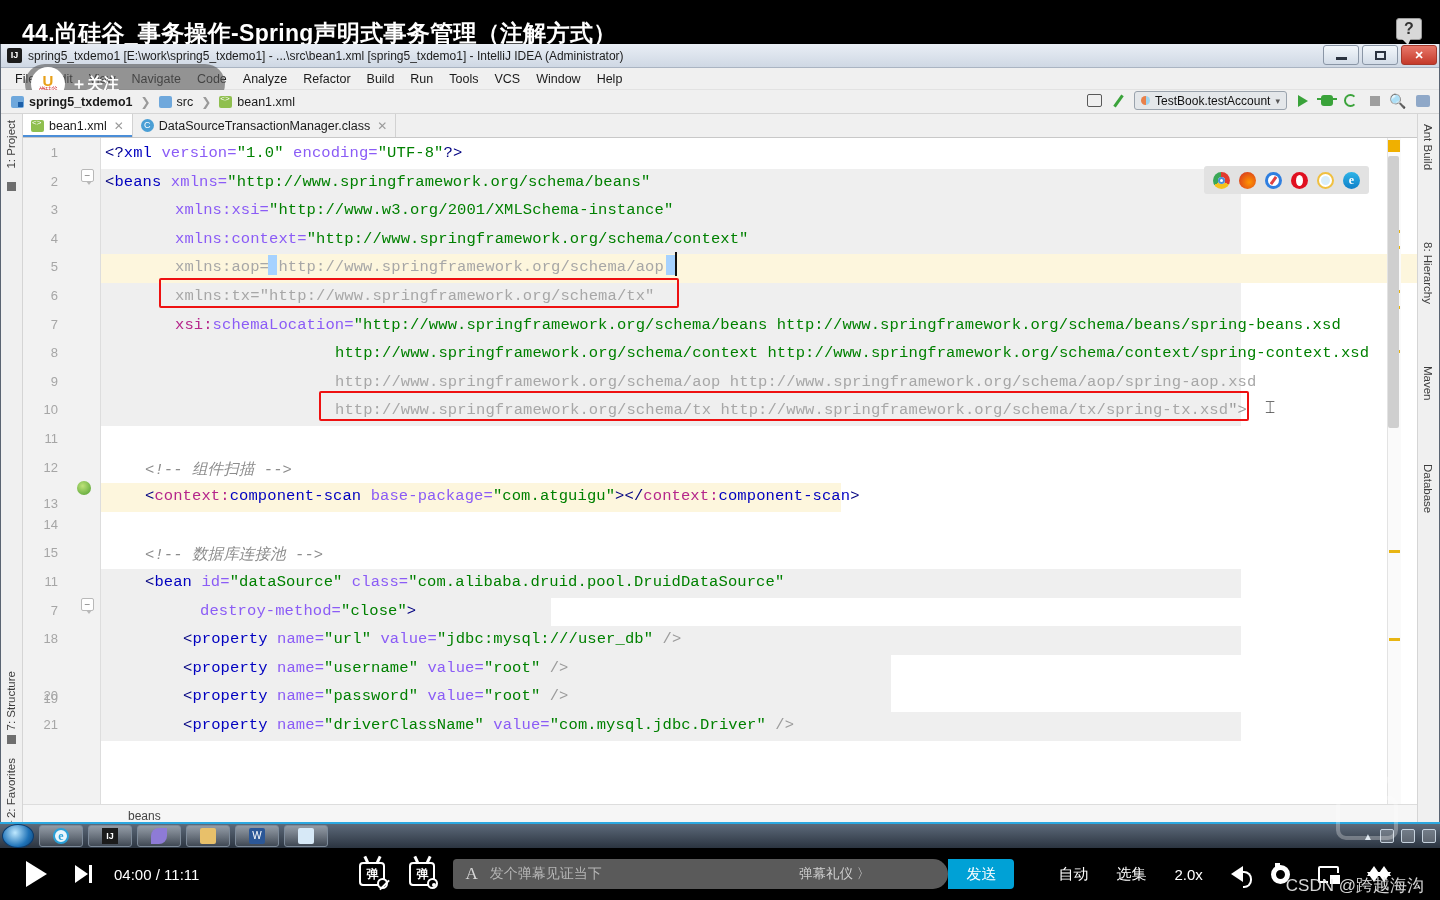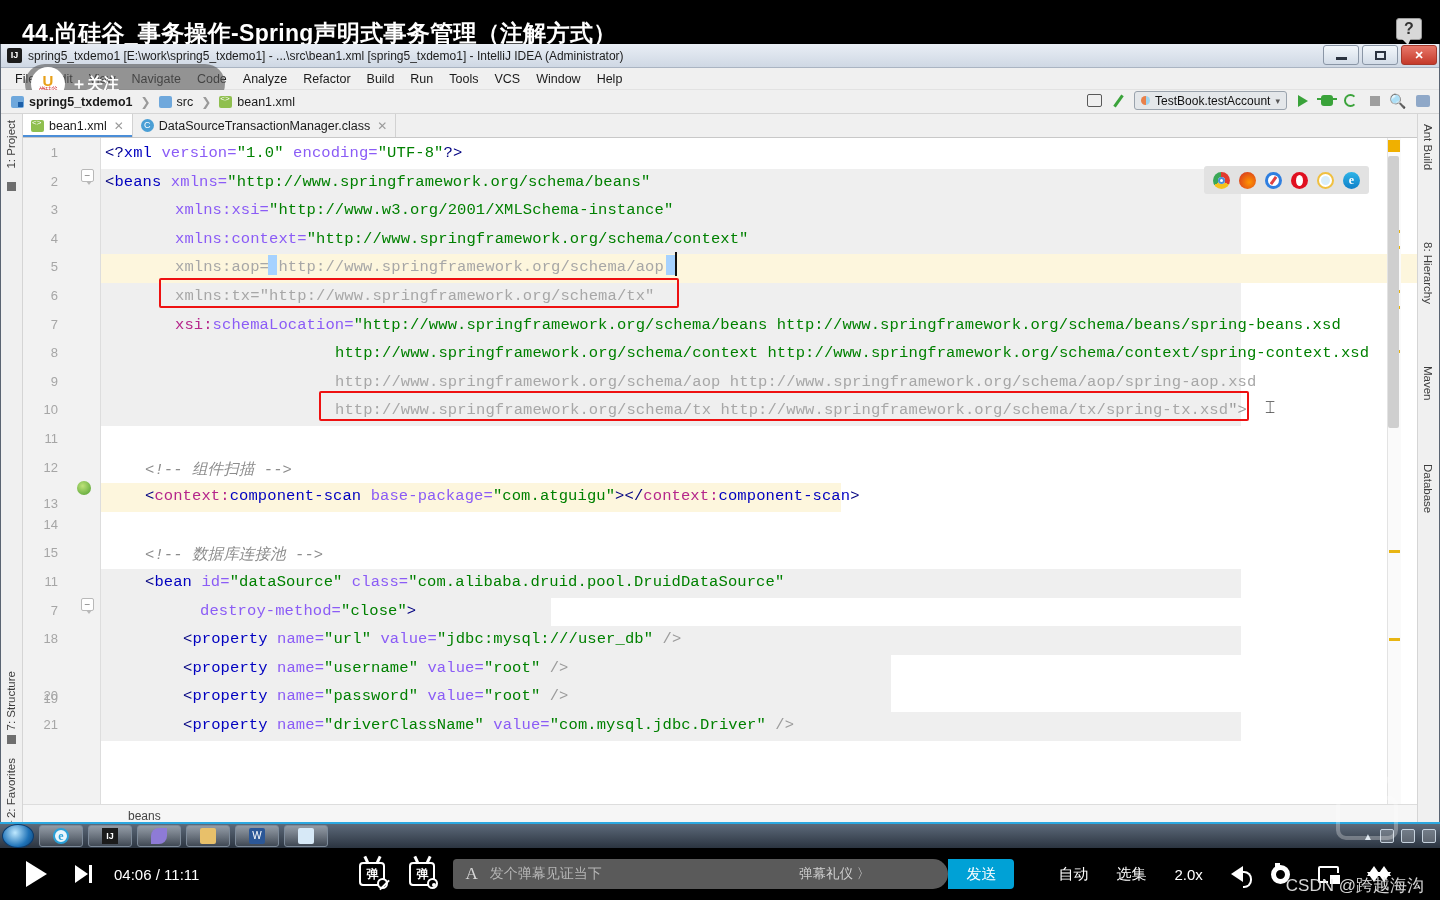--- a/index.html
+++ b/index.html
@@ -617,21 +617,21 @@
       <span class="tray-ico"></span>
       <span class="tray-ico"></span>
       <span class="tray-ico"></span>
     </div>
   </div>
 
   <div class="player">
     <div class="p-play"></div>
     <div class="p-next"></div>
     <div class="p-time">
-      <span>04:06</span>
+      <span>04:00</span>
       <span>/</span>
       <span>11:11</span>
     </div>
 
     <div style="margin-left:160px; display:flex; align-items:center; gap:24px;">
       <div class="dm-icon">弹
         <span class="dm-badge slash"></span>
       </div>
       <div class="dm-icon">弹
         <span class="dm-badge dot"></span>

